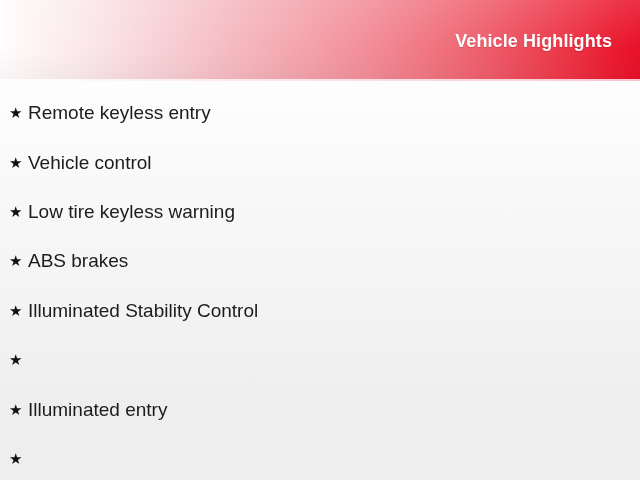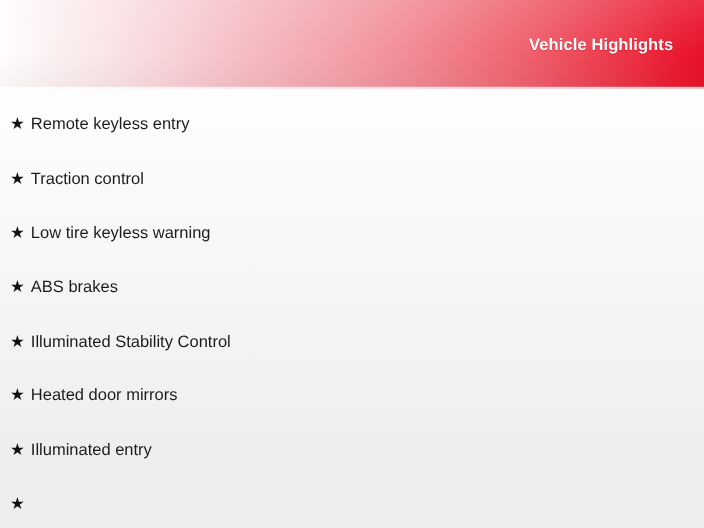--- a/index.html
+++ b/index.html
@@ -65,21 +65,21 @@
                 rgba(255,255,255,0.04) 42%,
                 rgba(255,255,255,0.00) 62%,
                 rgba(0,0,0,0.03) 100%);
     pointer-events: none;
   }
 
   #header-title {
     position: absolute;
     right: 28px;
     top: 31px;
-    font-size: 15px;
+    font-size: 18px;
     font-weight: bold;
     color: #ffffff;
     letter-spacing: 0.1px;
     line-height: 20px;
     white-space: nowrap;
     text-shadow: 0 1px 1px rgba(120,0,10,0.25);
   }
 
   #header-underline {
     position: absolute;
@@ -116,21 +116,21 @@
     flex: 0 0 auto;
     width: 19px;
     font-size: 15px;
     line-height: 19px;
     color: #111111;
     text-align: left;
   }
 
   .highlight-label {
     flex: 0 0 auto;
-    font-size: 15px;
+    font-size: 19px;
     line-height: 21px;
     color: #1c1c1c;
     white-space: nowrap;
   }
 </style>
 </head>
 <body>
 
 <div id="page">
 
@@ -142,41 +142,40 @@
 
   <ul id="highlights-list">
 
     <li class="highlight-item">
       <span class="bullet-star">★</span>
       <span class="highlight-label">Remote keyless entry</span>
     </li>
 
     <li class="highlight-item">
       <span class="bullet-star">★</span>
-      <span class="highlight-label">Traction control</span>
+      <span class="highlight-label">Vehicle control</span>
     </li>
 
     <li class="highlight-item">
       <span class="bullet-star">★</span>
       <span class="highlight-label">Low tire keyless warning</span>
     </li>
 
     <li class="highlight-item">
       <span class="bullet-star">★</span>
       <span class="highlight-label">ABS brakes</span>
     </li>
 
     <li class="highlight-item">
       <span class="bullet-star">★</span>
       <span class="highlight-label">Illuminated Stability Control</span>
     </li>
 
     <li class="highlight-item">
       <span class="bullet-star">★</span>
-      <span class="highlight-label">Heated door mirrors</span>
     </li>
 
     <li class="highlight-item">
       <span class="bullet-star">★</span>
       <span class="highlight-label">Illuminated entry</span>
     </li>
 
     <li class="highlight-item">
       <span class="bullet-star">★</span>
     </li>

